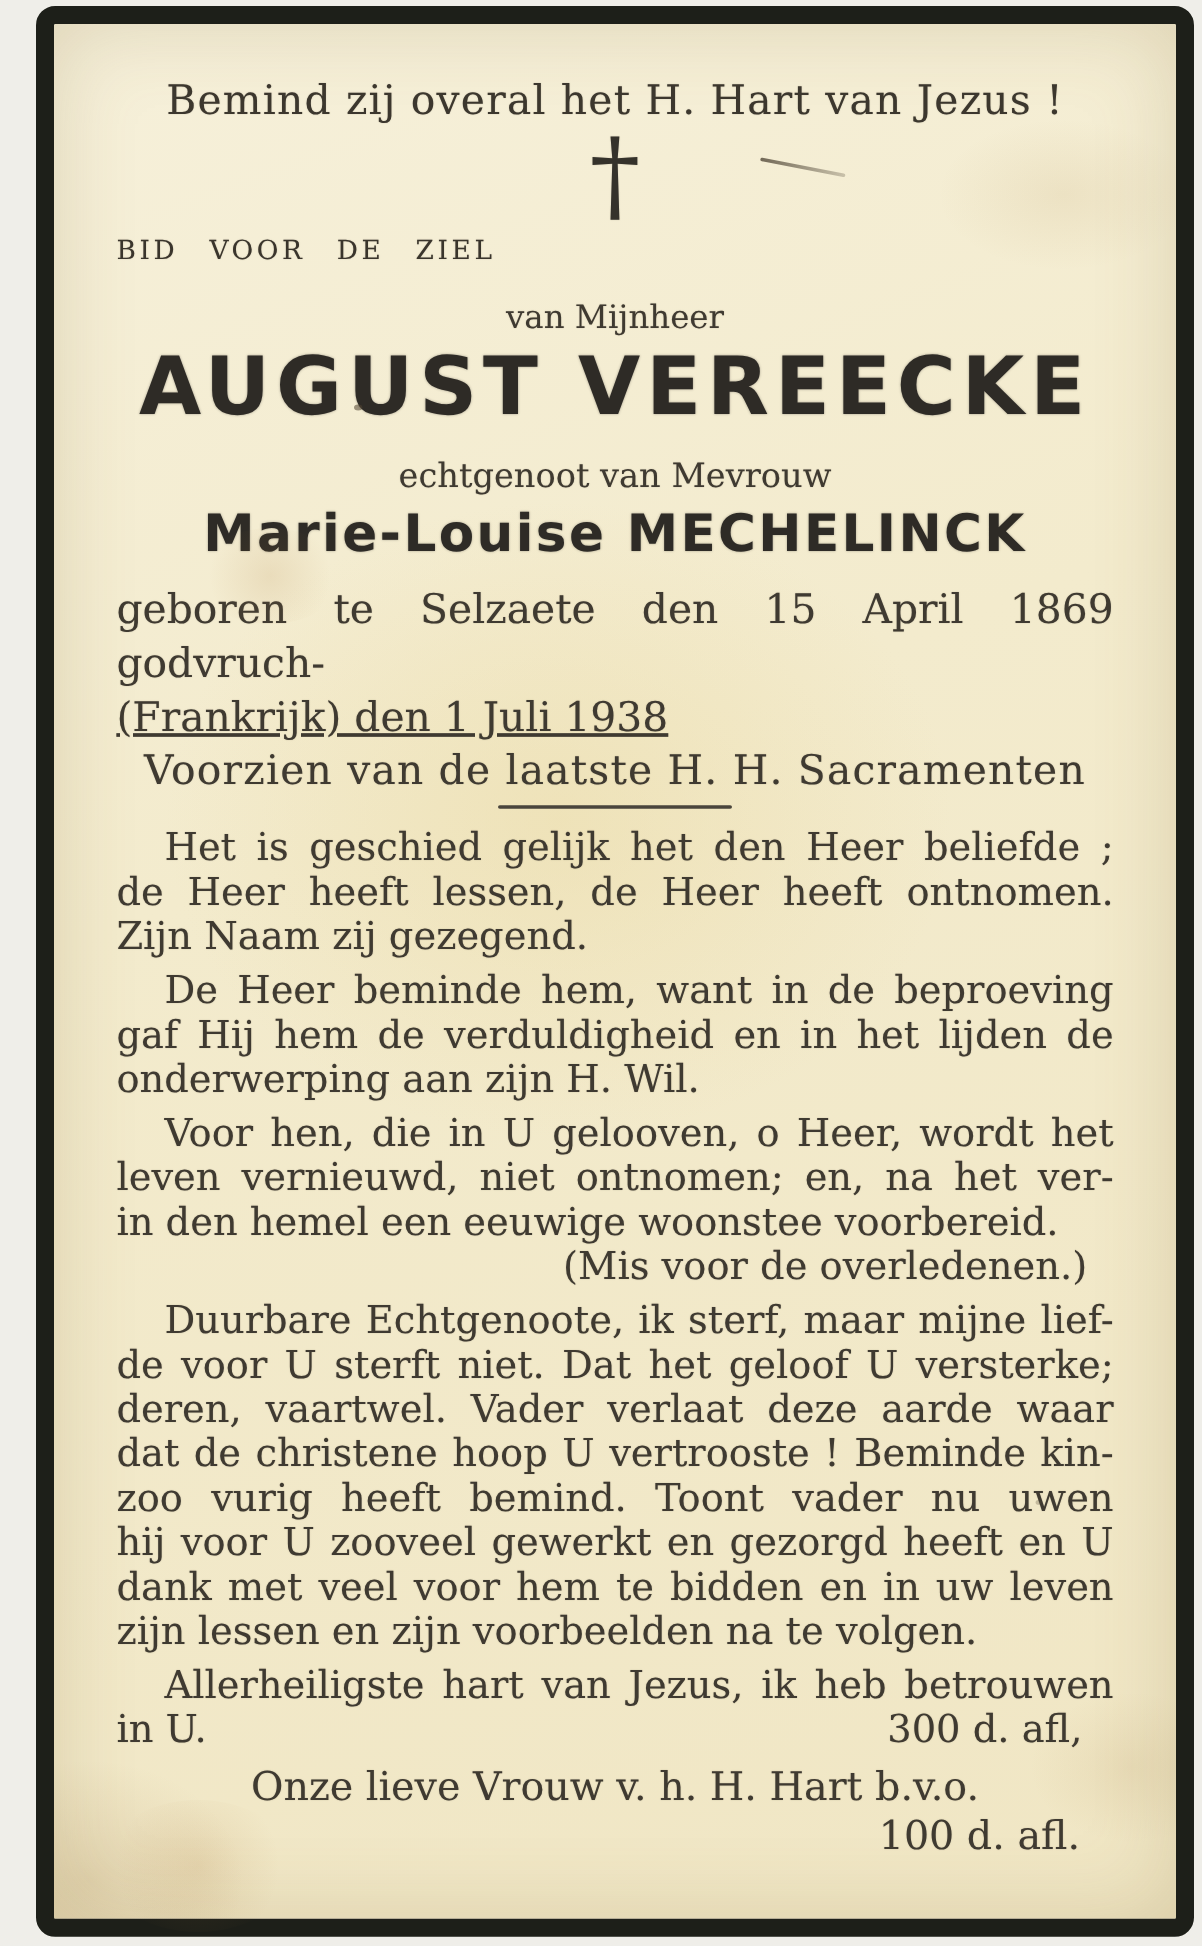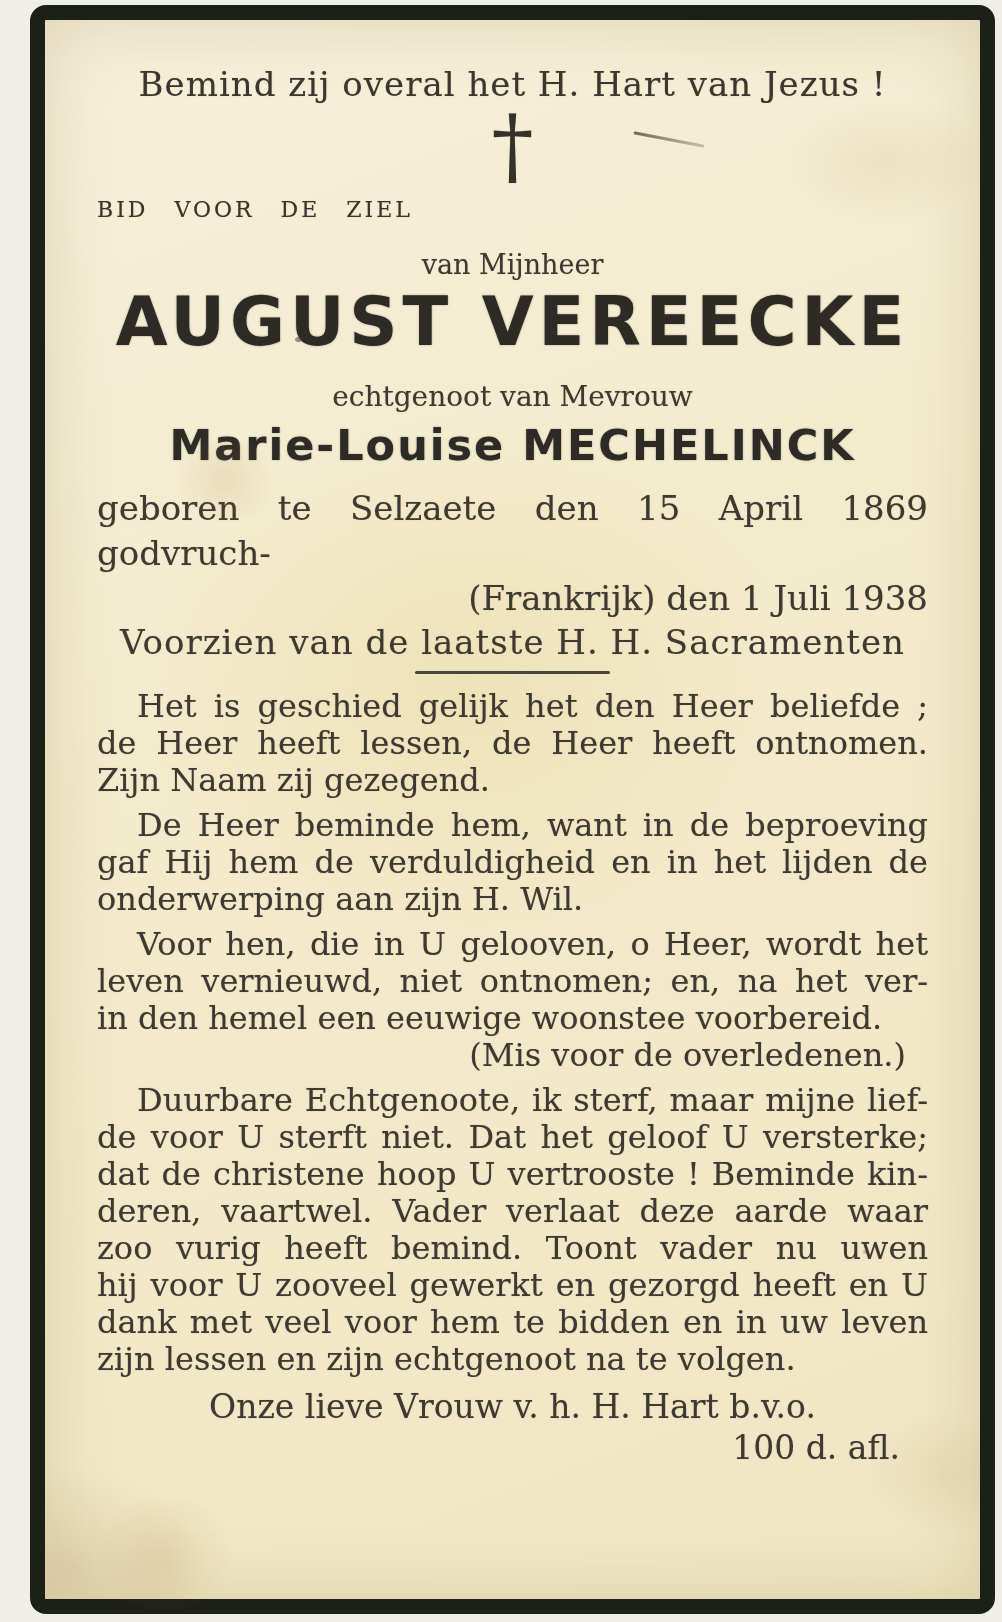--- a/index.html
+++ b/index.html
@@ -111,21 +111,21 @@
     width: 195px;
     height: 3px;
     background: #4a453c;
     border-radius: 2px;
   }
   
   .bodytext { margin-top: 14px; font-size: 32px; }
   .line { line-height: 37px; }
   .jl { text-align: justify; text-align-last: justify; }
   .indent { text-indent: 40px; }
-  .center { text-align: right; }
+  .center { text-align: left; text-decoration: underline; }
   .attribution {
     text-align: right;
     padding-right: 22px;
     line-height: 37px;
   }
   .para { margin-top: 8px; }
   .prayer-last-row {
     display: flex;
     justify-content: space-between;
     padding-right: 26px;
@@ -214,28 +214,35 @@
         <div class="para">
           <div class="line jl indent">Voor hen, die in U gelooven, o Heer, wordt het</div>
           <div class="line jl">leven vernieuwd, niet ontnomen; en, na het ver-</div>
           <div class="line">in den hemel een eeuwige woonstee voorbereid.</div>
           <div class="attribution">(Mis voor de overledenen.)</div>
         </div>
 
         <div class="para">
           <div class="line jl indent">Duurbare Echtgenoote, ik sterf, maar mijne lief-</div>
           <div class="line jl">de voor U sterft niet. Dat het geloof U versterke;</div>
+          <div class="line jl">deren, vaartwel. Vader verlaat deze aarde waar</div>
           <div class="line jl">dat de christene hoop U vertrooste ! Beminde kin-</div>
-          <div class="line jl">deren, vaartwel. Vader verlaat deze aarde waar</div>
           <div class="line jl">zoo vurig heeft bemind. Toont vader nu uwen</div>
           <div class="line jl">hij voor U zooveel gewerkt en gezorgd heeft en U</div>
           <div class="line jl">dank met veel voor hem te bidden en in uw leven</div>
-          <div class="line">zijn lessen en zijn echtgenoot na te volgen.</div>
-        </div>
-
+          <div class="line">zijn lessen en zijn voorbeelden na te volgen.</div>
+        </div>
+
+        <div class="para">
+          <div class="line jl indent">Allerheiligste hart van Jezus, ik heb betrouwen</div>
+          <div class="prayer-last-row">
+            <span>in U.</span>
+            <span>300 d. afl,</span>
+          </div>
+        </div>
 
         <div class="invocation-line">Onze lieve Vrouw v. h. H. Hart b.v.o.</div>
         <div class="invocation-indulgence">100 d. afl.</div>
 
       </div>
 
       <div class="scratch"></div>
       <div class="dot dot-1"></div>
       <div class="dot dot-2"></div>
       <div class="stain stain-1"></div>

